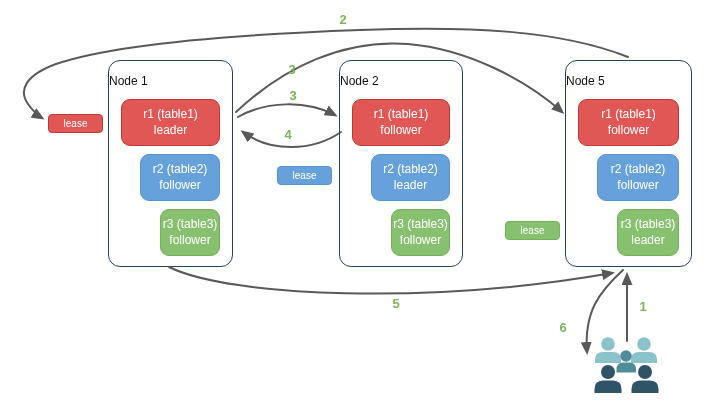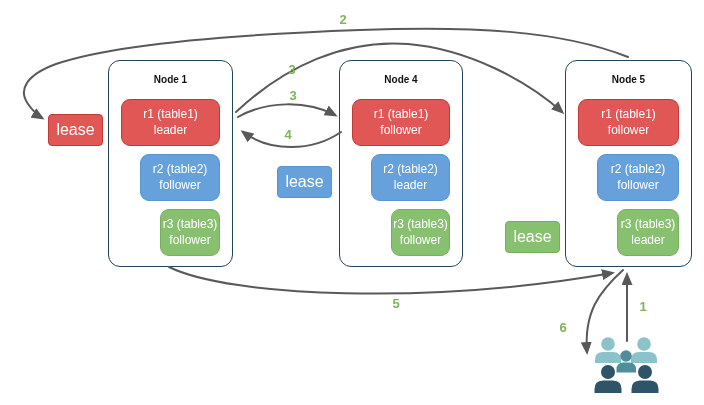--- a/index.html
+++ b/index.html
@@ -15,36 +15,36 @@
     font-family:"Liberation Sans", sans-serif;
   }
   .canvas{position:relative;width:704px;height:405px;}
   .arrows{position:absolute;left:0;top:0;width:704px;height:405px;z-index:3;pointer-events:none;}
   .arrows path.link{fill:none;stroke:var(--arrow);stroke-width:2;stroke-linecap:round;}
   .node{
     position:absolute;background:#ffffff;border:1.6px solid var(--node-border);
     border-radius:12px;z-index:2;box-sizing:border-box;
   }
   .node-title{
-    position:absolute;top:13px;left:0;right:0;text-align:center;
-    font-weight:bold;font-size:10px;color:#111111;
+    position:absolute;top:13px;left:0;right:0;
+    font-weight:normal;font-size:12px;color:#111111;
   }
   .replica{
     position:absolute;left:12px;right:12px;height:47px;border-radius:9px;
     display:flex;flex-direction:column;align-items:center;justify-content:center;
     color:#ffffff;font-size:12px;line-height:1.3;text-align:center;box-sizing:border-box;
   }
   .replica.red{background:var(--red-fill);border:1.4px solid var(--red-border);}
   .replica.blue{background:var(--blue-fill);border:1.4px solid var(--blue-border);}
   .replica.green{background:var(--green-fill);border:1.4px solid var(--green-border);margin-left:39px;}
   .r-top{top:38px;} .r-mid{top:93px;margin-left:19px;} .r-bot{top:148px;}
   .lease{
-    position:absolute;width:55px;height:32px;border-radius:4px;z-index:2;
+    position:absolute;width:55px;height:19px;border-radius:4px;z-index:2;
     display:flex;align-items:center;justify-content:center;
-    color:#ffffff;font-size:16px;box-sizing:border-box;
+    color:#ffffff;font-size:10px;box-sizing:border-box;
   }
   .lease.red{background:var(--red-fill);border:1.6px solid var(--red-border);}
   .lease.blue{background:var(--blue-fill);border:1.6px solid var(--blue-border);}
   .lease.green{background:var(--green-fill);border:1.6px solid var(--green-border);}
   .step{
     position:absolute;z-index:4;transform:translate(-50%,-50%);
     color:var(--step);font-weight:bold;font-size:13px;
   }
   .people{position:absolute;left:593px;top:334px;z-index:2;}
 </style>
@@ -78,21 +78,21 @@
       <div>r2 (table2)</div>
       <div>follower</div>
     </div>
     <div class="replica green r-bot">
       <div>r3 (table3)</div>
       <div>follower</div>
     </div>
   </div>
 
   <div class="node" style="left:339px;top:60px;width:124px;height:207px">
-    <div class="node-title">Node 4</div>
+    <div class="node-title">Node 2</div>
     <div class="replica red r-top">
       <div>r1 (table1)</div>
       <div>follower</div>
     </div>
     <div class="replica blue r-mid">
       <div>r2 (table2)</div>
       <div>leader</div>
     </div>
     <div class="replica green r-bot">
       <div>r3 (table3)</div>

